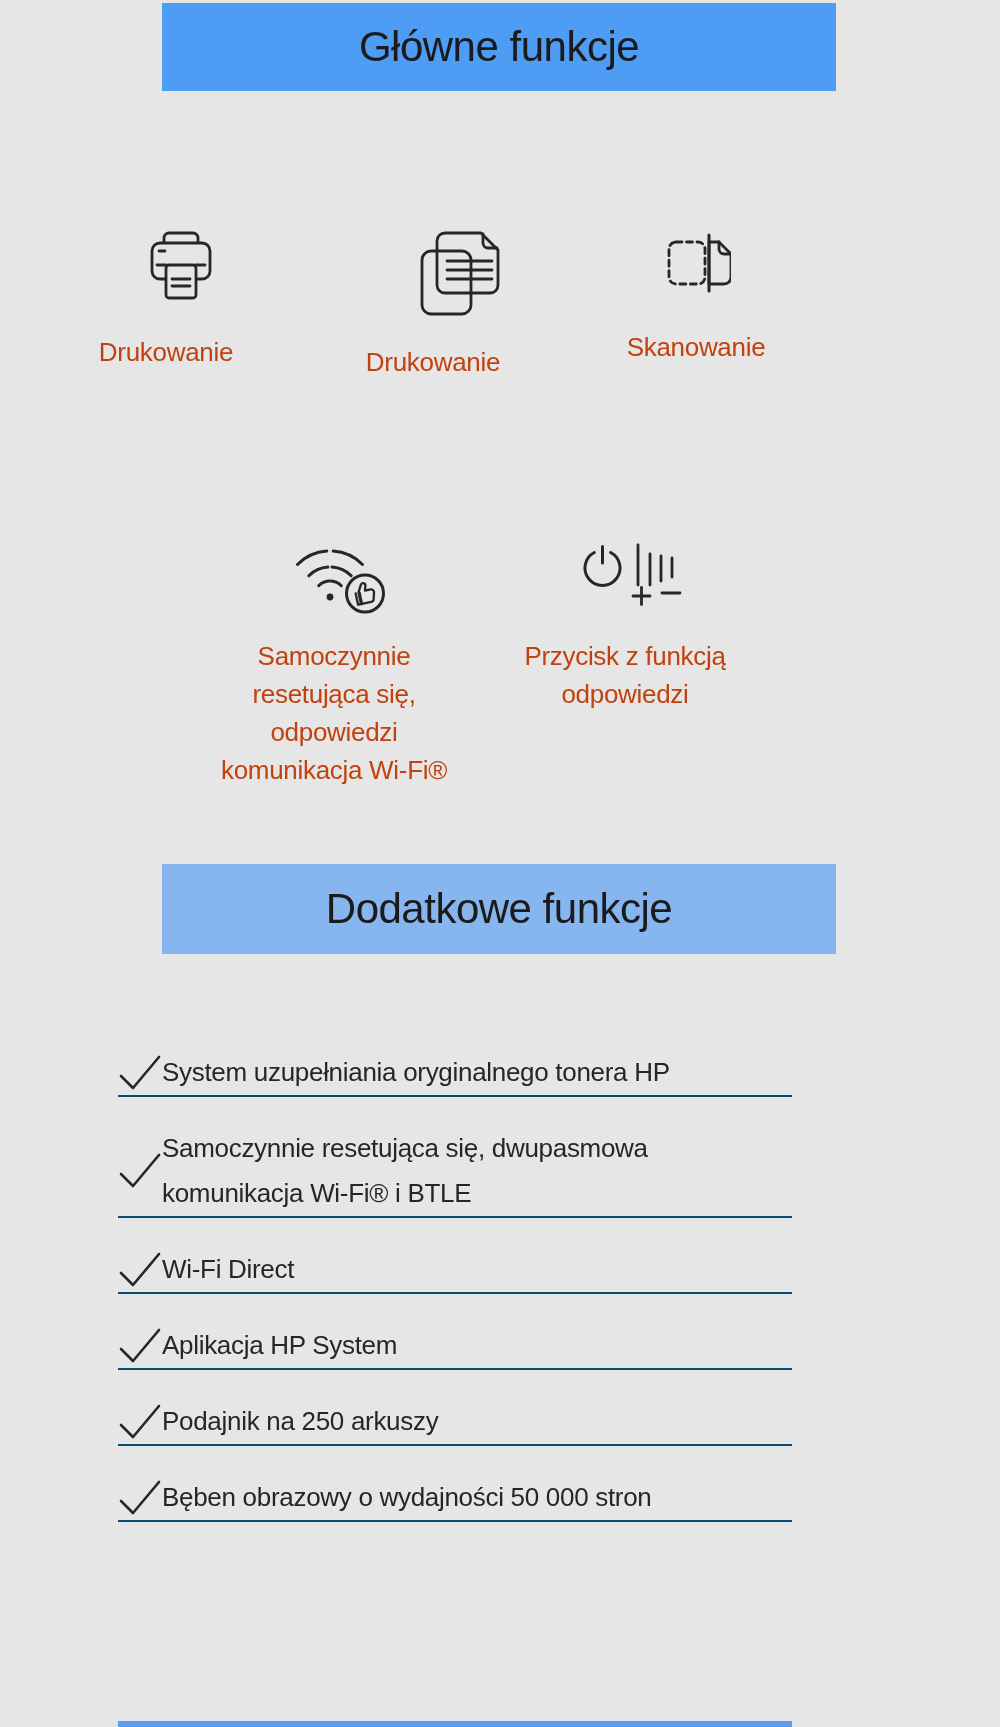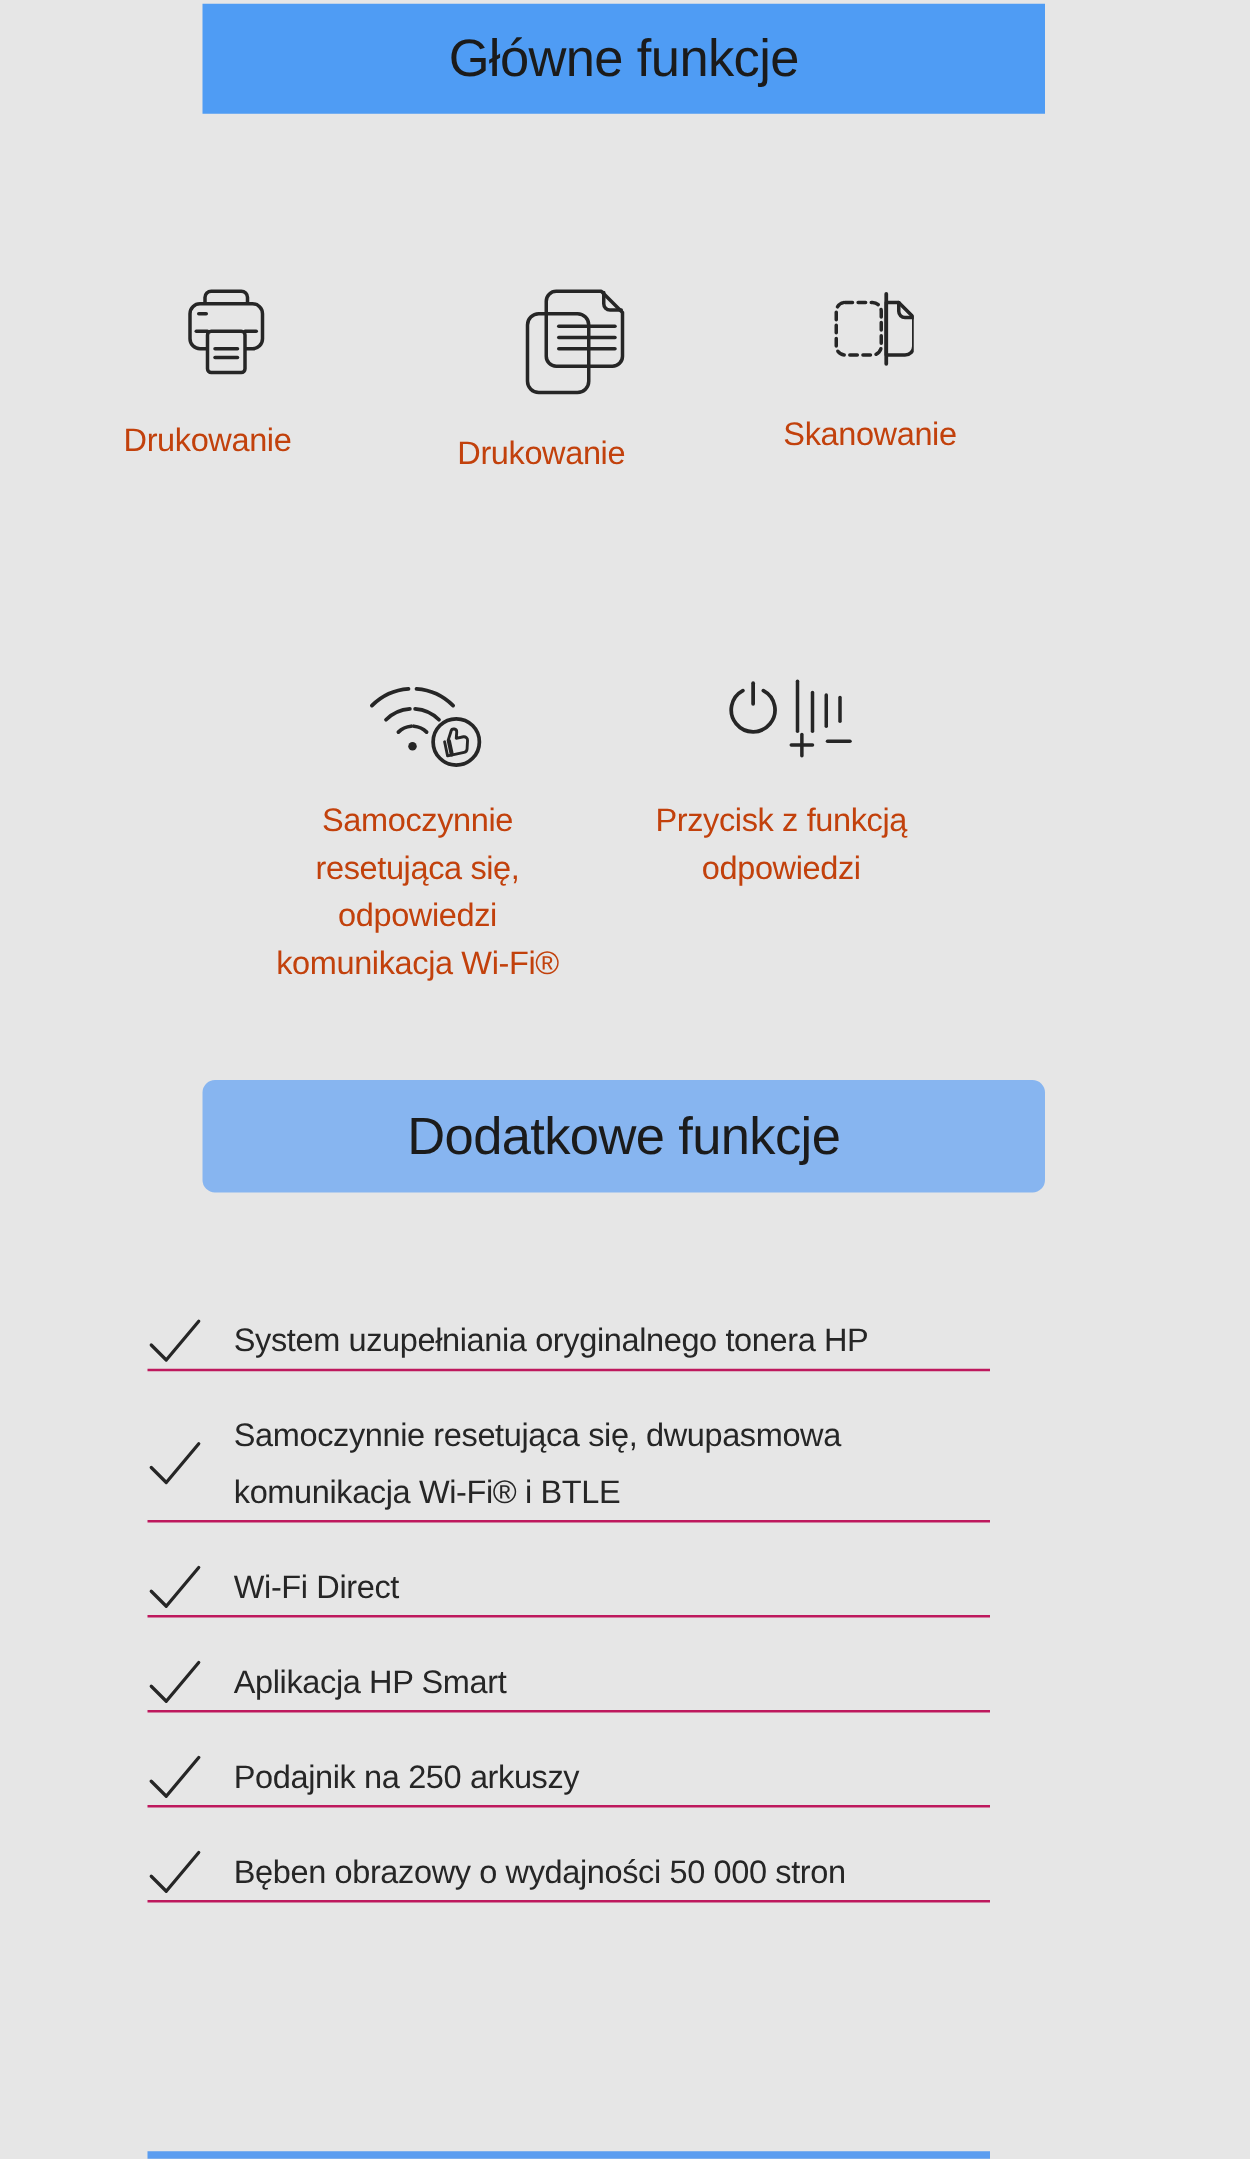--- a/index.html
+++ b/index.html
@@ -10,38 +10,38 @@
     color:#262626;
     position:relative;
     overflow:hidden;
   }
   .band{
     position:absolute;left:118px;width:674px;
     display:flex;align-items:center;justify-content:center;
     font-size:42px;letter-spacing:-0.5px;color:#1b1b1b;margin-left:44px;
   }
   .band-primary{top:3px;height:88px;background:#4f9cf4;}
-  .band-secondary{top:864px;height:90px;background:#87b5f0;border-radius:10px;}
+  .band-secondary{top:864px;height:90px;background:#87b5f0;}
   .band-bottom{position:absolute;left:118px;top:1721px;width:674px;height:6px;background:#5b9df0;}
 
   .icon-box{position:absolute;}
   .icon-box svg{display:block;}
   .feat-label{
     position:absolute;text-align:center;
     font-size:26px;line-height:38px;letter-spacing:-0.3px;color:#c2410c;
   }
 
   .checklist{
     position:absolute;left:118px;top:1050px;width:674px;
     list-style:none;margin:0;padding:0;
   }
   .check-item{
-    display:flex;align-items:center;gap:25px;
+    display:flex;align-items:center;
     font-size:26px;line-height:45px;letter-spacing:-0.3px;
-    border-bottom:2px solid #be185d;
+    border-bottom:2px solid #0c4a6e;
     margin-bottom:29px;
   }
   .check{flex:0 0 44px;display:flex;align-items:center;}
   .check svg{display:block;}
   .check-label{flex:1;}
 
   .stroke{fill:none;stroke:#262626;stroke-linecap:round;stroke-linejoin:round;}
   .fillbg{fill:#e6e6e6;stroke:#262626;stroke-linecap:round;stroke-linejoin:round;}
 </style>
 </head>
@@ -152,21 +152,21 @@
           </svg>
       </span>
       <span class="check-label">Wi-Fi Direct</span>
     </li>
     <li class="check-item">
       <span class="check">
         <svg width="44" height="38" viewBox="0 0 44 38">
             <path class="stroke" stroke-width="2.6" d="M3,22 L15,34 L41,3"></path>
           </svg>
       </span>
-      <span class="check-label">Aplikacja HP Smart</span>
+      <span class="check-label">Aplikacja HP System</span>
     </li>
     <li class="check-item">
       <span class="check">
         <svg width="44" height="38" viewBox="0 0 44 38">
             <path class="stroke" stroke-width="2.6" d="M3,22 L15,34 L41,3"></path>
           </svg>
       </span>
       <span class="check-label">Podajnik na 250 arkuszy</span>
     </li>
     <li class="check-item">

